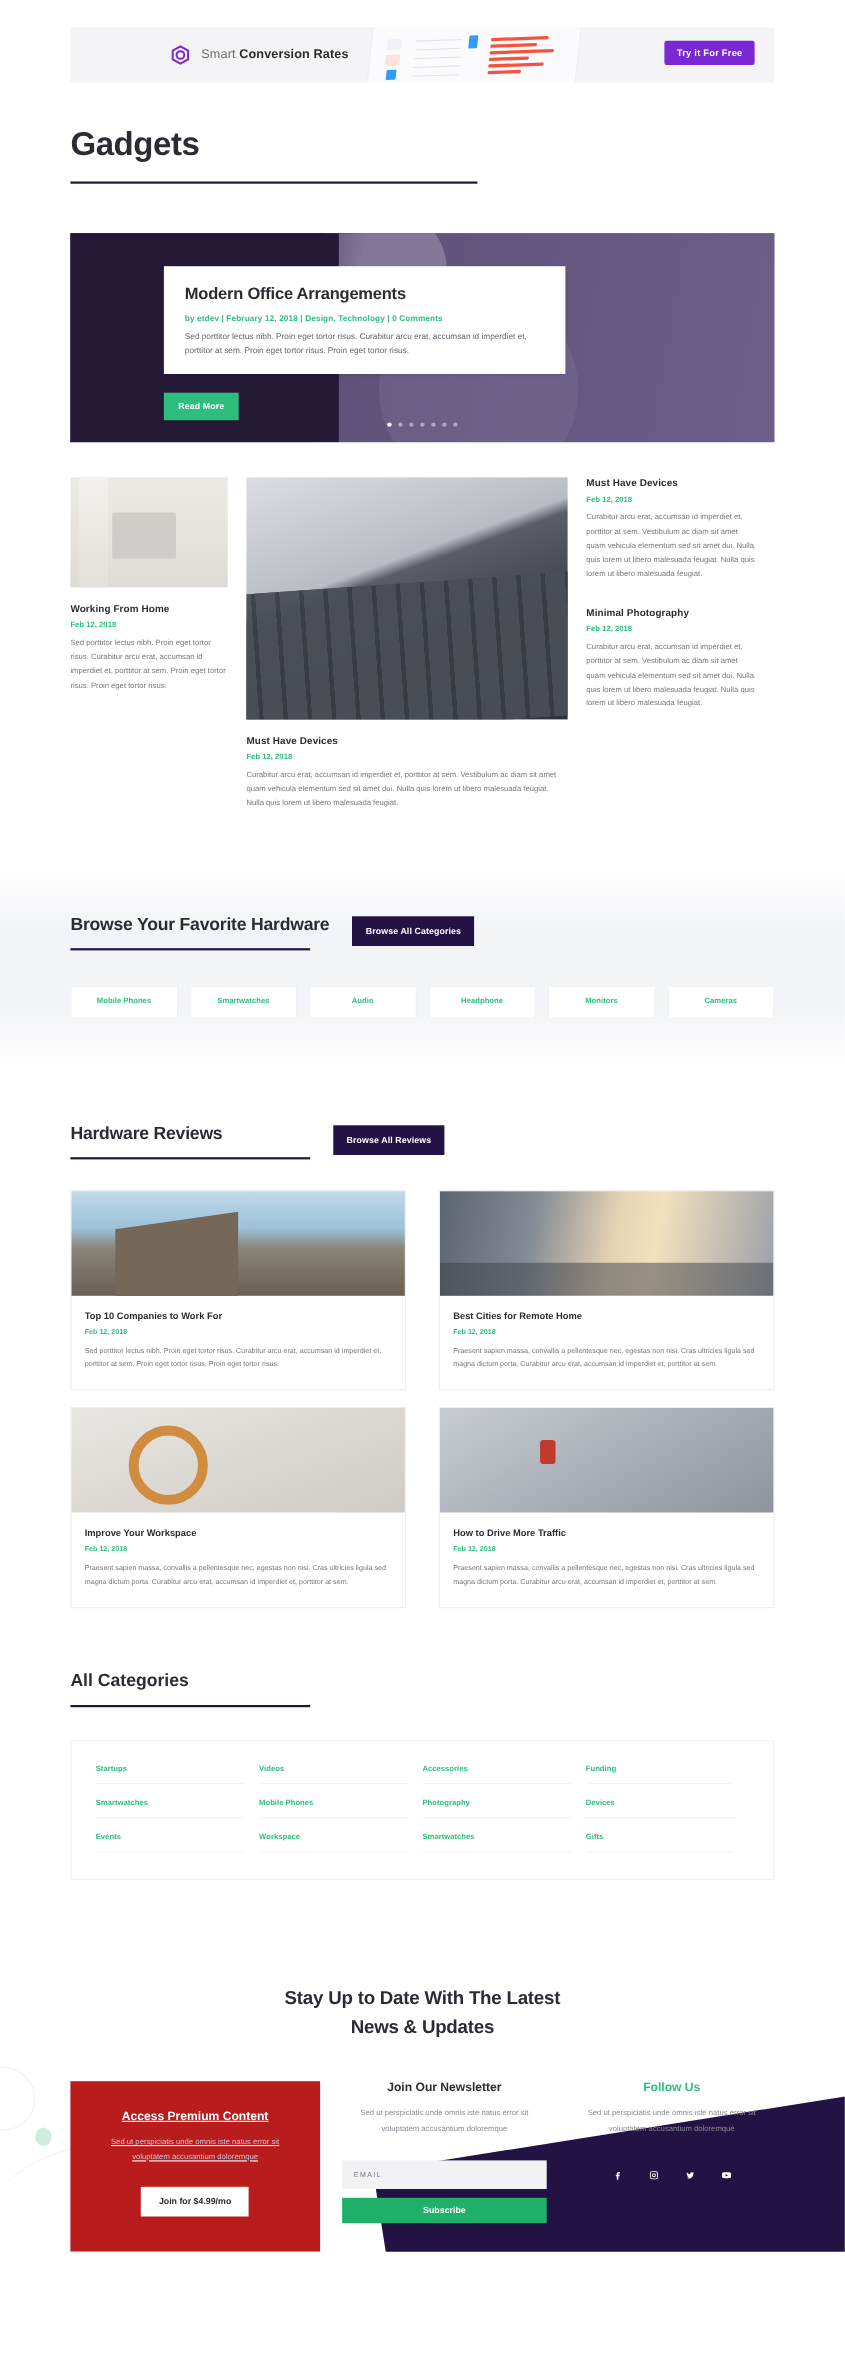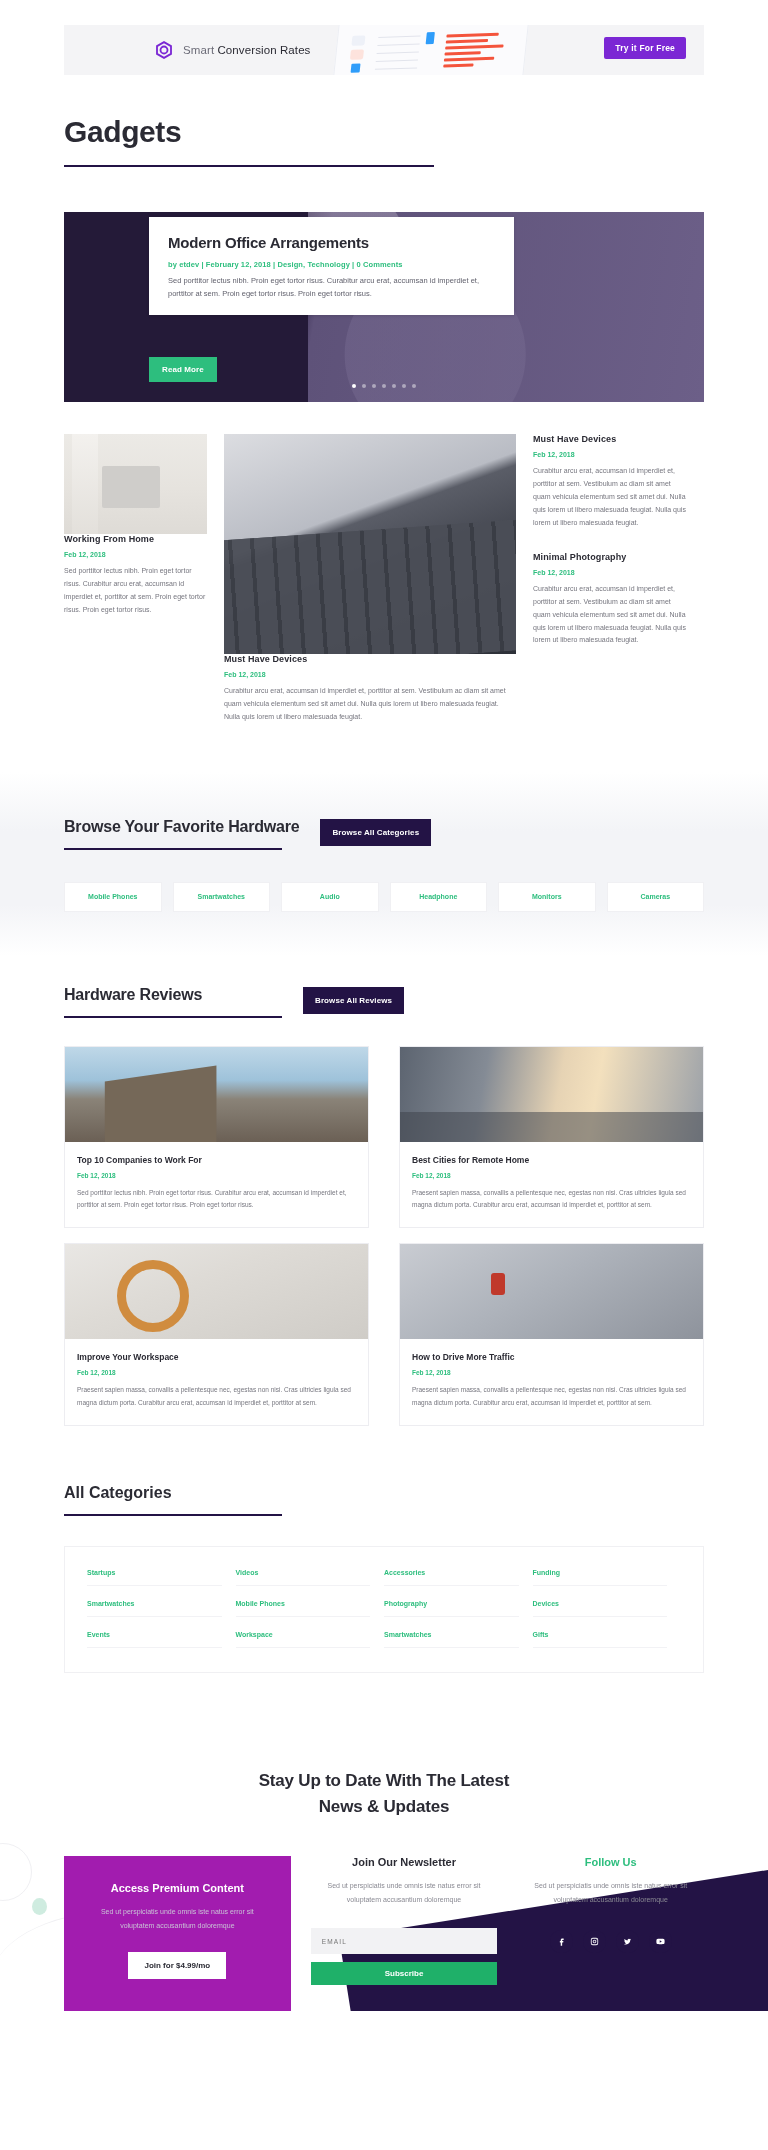--- a/index.html
+++ b/index.html
@@ -18,21 +18,21 @@
   .wrap{width:640px;margin:0 auto;position:relative;}
 
   
   .adbar{
     width:640px;margin:25px auto 0;height:50px;background:#f4f4f6;
     display:flex;align-items:center;position:relative;overflow:hidden;
   }
   .adbar-left{display:flex;align-items:center;gap:9px;margin-left:90px;}
   .hexlogo{width:20px;height:20px;flex:0 0 auto;}
   .adbar-txt{font-size:11.5px;color:#6c6c78;letter-spacing:.1px;white-space:nowrap;}
-  .adbar-txt b{color:#2b2b34;font-weight:400;}
+  .adbar-txt b{color:#2b2b34;font-weight:700;}
   .ad-graphic{
     position:absolute;left:272px;top:-4px;width:190px;height:58px;
     background:#fbfbfd;transform:skewX(-8deg) rotate(-2deg);
     border-left:1px solid #eceef3;border-right:1px solid #eceef3;overflow:hidden;
   }
   .bar{position:absolute;background:#f4543c;height:3px;border-radius:1px;}
   .dotrow{position:absolute;height:1px;background:#e2e4ec;}
   .minicard{position:absolute;background:#eef1f8;border-radius:2px;}
   .bluechip{position:absolute;background:#2f9dfa;border-radius:1px;}
   .ad-cta{
@@ -57,21 +57,21 @@
   }
   .hero-photo{
     position:absolute;inset:0;
     background:
       radial-gradient(circle at 44% 18%, rgba(160,150,175,.55) 0 60px, rgba(0,0,0,0) 61px),
       radial-gradient(circle at 58% 75%, rgba(120,108,146,.45) 0 90px, rgba(0,0,0,0) 91px),
       linear-gradient(100deg,#271c3c 0%,#2d2145 36%,#5e5279 40%,#6c5f88 100%);
   }
   .hero-dark-left{position:absolute;left:0;top:0;bottom:0;width:244px;background:#241a38;}
   .hero-card{
-    position:absolute;left:85px;top:5px;width:365px;background:#fff;
+    position:absolute;left:85px;top:30px;width:365px;background:#fff;
     padding:17px 19px 15px;box-shadow:0 1px 3px rgba(0,0,0,.12);
   }
   .hero-card h2{font-size:15px;font-weight:700;color:#2b2b34;letter-spacing:-.2px;}
   .hero-meta{font-size:7.5px;font-weight:700;color:#2dbe7e;margin-top:9px;letter-spacing:.1px;}
   .hero-body{font-size:7.5px;line-height:1.75;color:#62626e;margin-top:5px;}
   .read-more{
     position:absolute;left:85px;top:145px;background:#2dbe7e;color:#fff;border:none;
     font-size:8px;font-weight:700;padding:8px 13px;cursor:pointer;letter-spacing:.1px;
   }
   .hero-dots{position:absolute;left:0;right:0;bottom:14px;display:flex;justify-content:center;gap:6px;}
@@ -87,21 +87,21 @@
   .thumb.a{height:100px;background:
       linear-gradient(180deg,#eceae6 0%,#e6e3de 55%,#dedbd6 100%);position:relative;overflow:hidden;}
   .thumb.a:before{content:"";position:absolute;left:38px;top:32px;width:58px;height:42px;background:#cfcdca;border-radius:2px;}
   .thumb.a:after{content:"";position:absolute;left:8px;top:0;width:26px;height:100px;background:linear-gradient(180deg,#f3f1ee,#e3e0db);}
   .thumb.b{height:220px;background:
       linear-gradient(160deg,#dcdde1 0%,#b9bcc4 38%,#5a5d67 42%,#3b3e47 70%,#2d3038 100%);position:relative;overflow:hidden;}
   .thumb.b:before{content:"";position:absolute;left:-10px;top:96px;width:320px;height:130px;
       background:repeating-linear-gradient(90deg,#4b4e57 0 18px,#3a3d45 18px 22px),
                  repeating-linear-gradient(0deg,#4b4e57 0 14px,#34373e 14px 18px);
       transform:rotate(-4deg);opacity:.95;}
-  .post-title{font-size:9px;font-weight:700;color:#2b2b34;margin-top:0;letter-spacing:.1px;}
+  .post-title{font-size:9px;font-weight:700;color:#2b2b34;margin-top:14px;letter-spacing:.1px;}
   .post-date{font-size:7px;font-weight:700;color:#2dbe7e;margin-top:7px;}
   .post-body{font-size:7px;line-height:1.85;color:#76767f;margin-top:7px;}
   .fcol-c .post-title:first-child{margin-top:0;}
   .sidepost + .sidepost{margin-top:22px;}
 
   
   .band{
     width:768px;background:linear-gradient(180deg,#ffffff 0%,#f3f4f7 32%,#f3f4f7 72%,#ffffff 100%);
     padding:46px 0 44px;margin-top:48px;
   }
@@ -113,21 +113,21 @@
     padding:9px 12px;cursor:pointer;letter-spacing:.1px;margin-top:1px;white-space:nowrap;
   }
   .cat-cards{display:flex;gap:11px;margin-top:32px;}
   .cat-card{
     flex:1;background:#fff;border:1px solid #f0f0f3;height:30px;
     display:flex;align-items:center;justify-content:center;
     font-size:7px;font-weight:700;color:#2dbe7e;cursor:pointer;
   }
 
   
-  .reviews{width:640px;margin:30px auto 0;}
+  .reviews{width:640px;margin:52px auto 0;}
   .rev-grid{display:flex;gap:15px;margin-top:28px;align-items:flex-start;}
   .rev-left{flex:1;display:flex;flex-direction:column;gap:15px;}
   .rev-row{display:flex;gap:30px;}
   .rev-card{flex:1;border:1px solid #ededf1;background:#fff;}
   .rev-img{height:95px;width:100%;display:block;}
   .rev-img.i1{background:linear-gradient(180deg,#bfd8e8 0%,#9ec2da 35%,#8a8378 55%,#6b6055 100%);position:relative;overflow:hidden;}
   .rev-img.i1:after{content:"";position:absolute;left:30px;top:28px;width:110px;height:80px;background:#756858;transform:perspective(60px) rotateY(-12deg);}
   .rev-img.i2{background:linear-gradient(100deg,#5c6470 0%,#848b95 28%,#e6d3b4 52%,#f3e0bd 64%,#9aa0a8 100%);position:relative;overflow:hidden;}
   .rev-img.i2:after{content:"";position:absolute;left:0;bottom:0;right:0;height:30px;background:rgba(60,64,72,.5);}
   .rev-img.i3{background:linear-gradient(160deg,#e9e7e4 0%,#dedbd6 40%,#cfccc7 100%);position:relative;overflow:hidden;}
@@ -166,21 +166,21 @@
     font-size:7px;font-weight:700;color:#2dbe7e;cursor:pointer;
     padding:0 0 9px 0;border-bottom:1px solid #f2f2f5;margin:0 14px 14px 0;
   }
 
   
   .nl{width:640px;margin:95px auto 0;text-align:center;position:relative;z-index:2;}
   .nl h2{font-size:17px;font-weight:700;color:#2b2b34;line-height:1.55;letter-spacing:-.2px;}
   .nl-cols{display:flex;gap:20px;margin-top:36px;text-align:center;align-items:flex-start;}
   .nl-col{flex:1;}
   .nl-col.premium{
-    background:#a21caf;padding:26px 20px 32px;color:#fff;
+    background:#b91c1c;padding:26px 20px 32px;color:#fff;text-decoration:underline;
   }
   .nl-h{font-size:11px;font-weight:700;color:#2b2b34;}
   .nl-h.w{color:#fff;}
   .nl-h.g{color:#2dbe7e;}
   .nl-p{font-size:7px;line-height:1.95;color:#8a8a93;margin-top:11px;}
   .nl-p.w{color:#c9c3d6;}
   .white-btn{
     background:#fff;color:#2b2b34;border:none;font-size:8px;font-weight:700;
     padding:9px 16px;margin-top:20px;cursor:pointer;
   }

